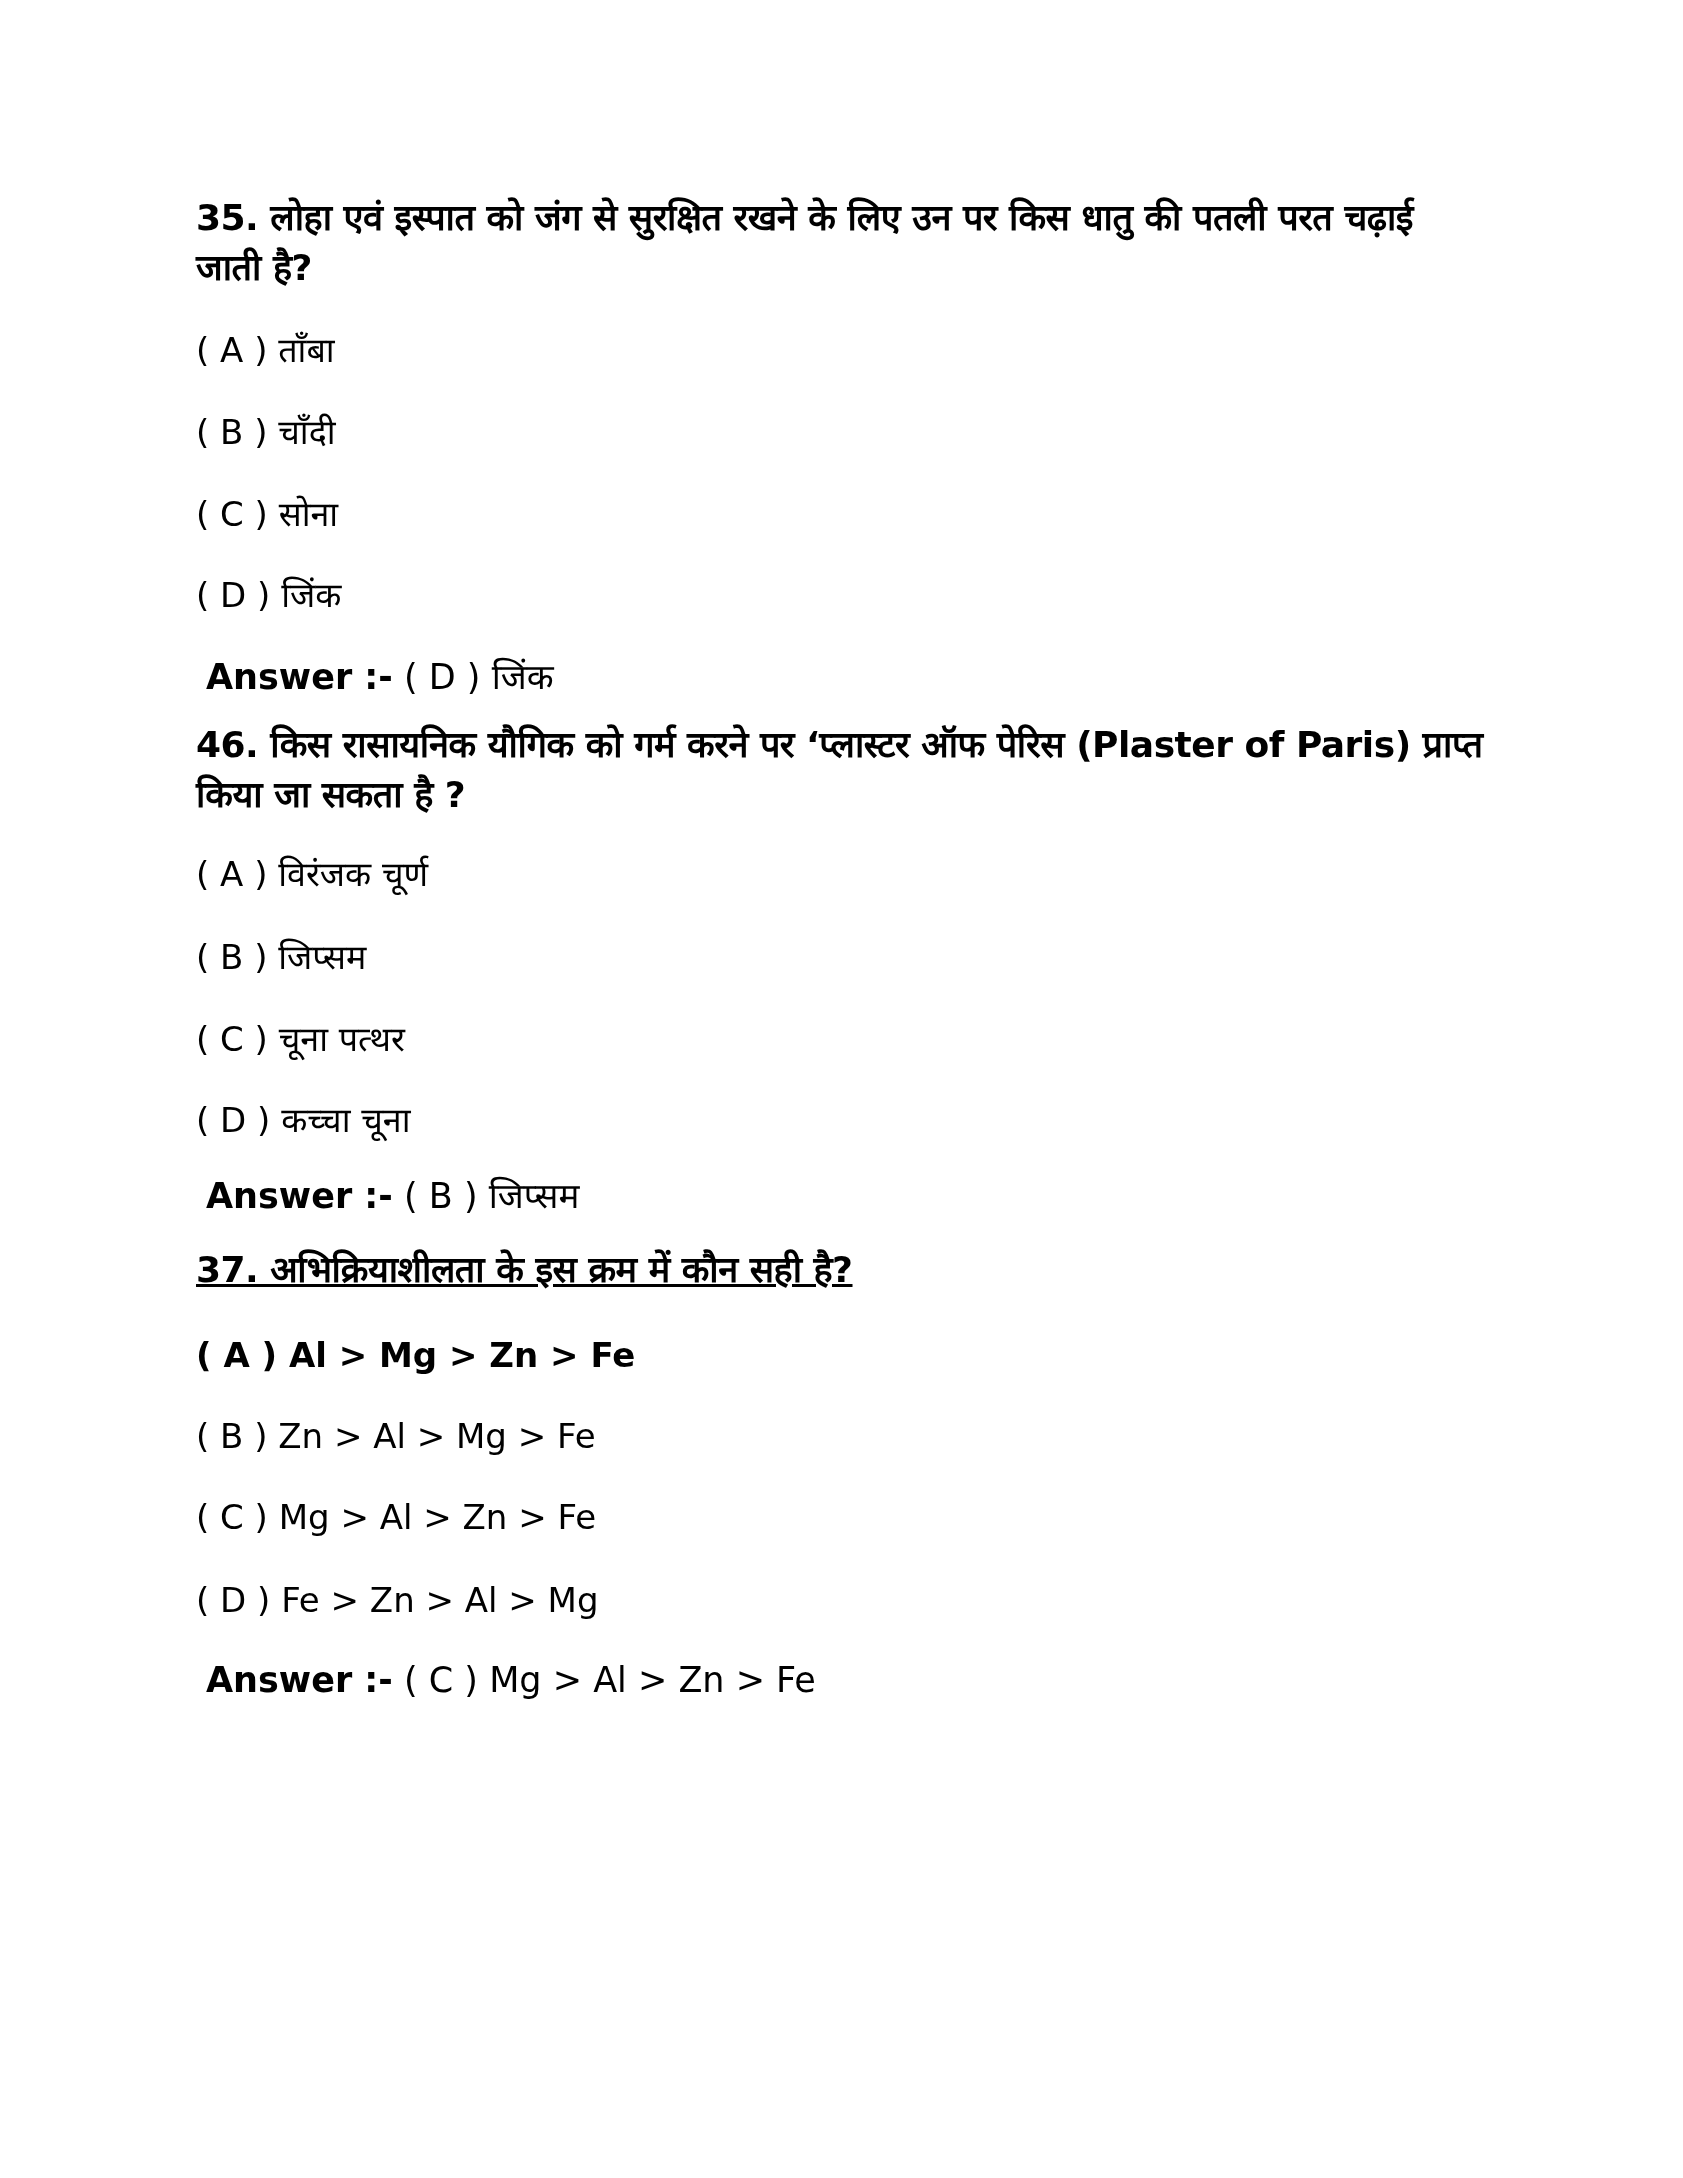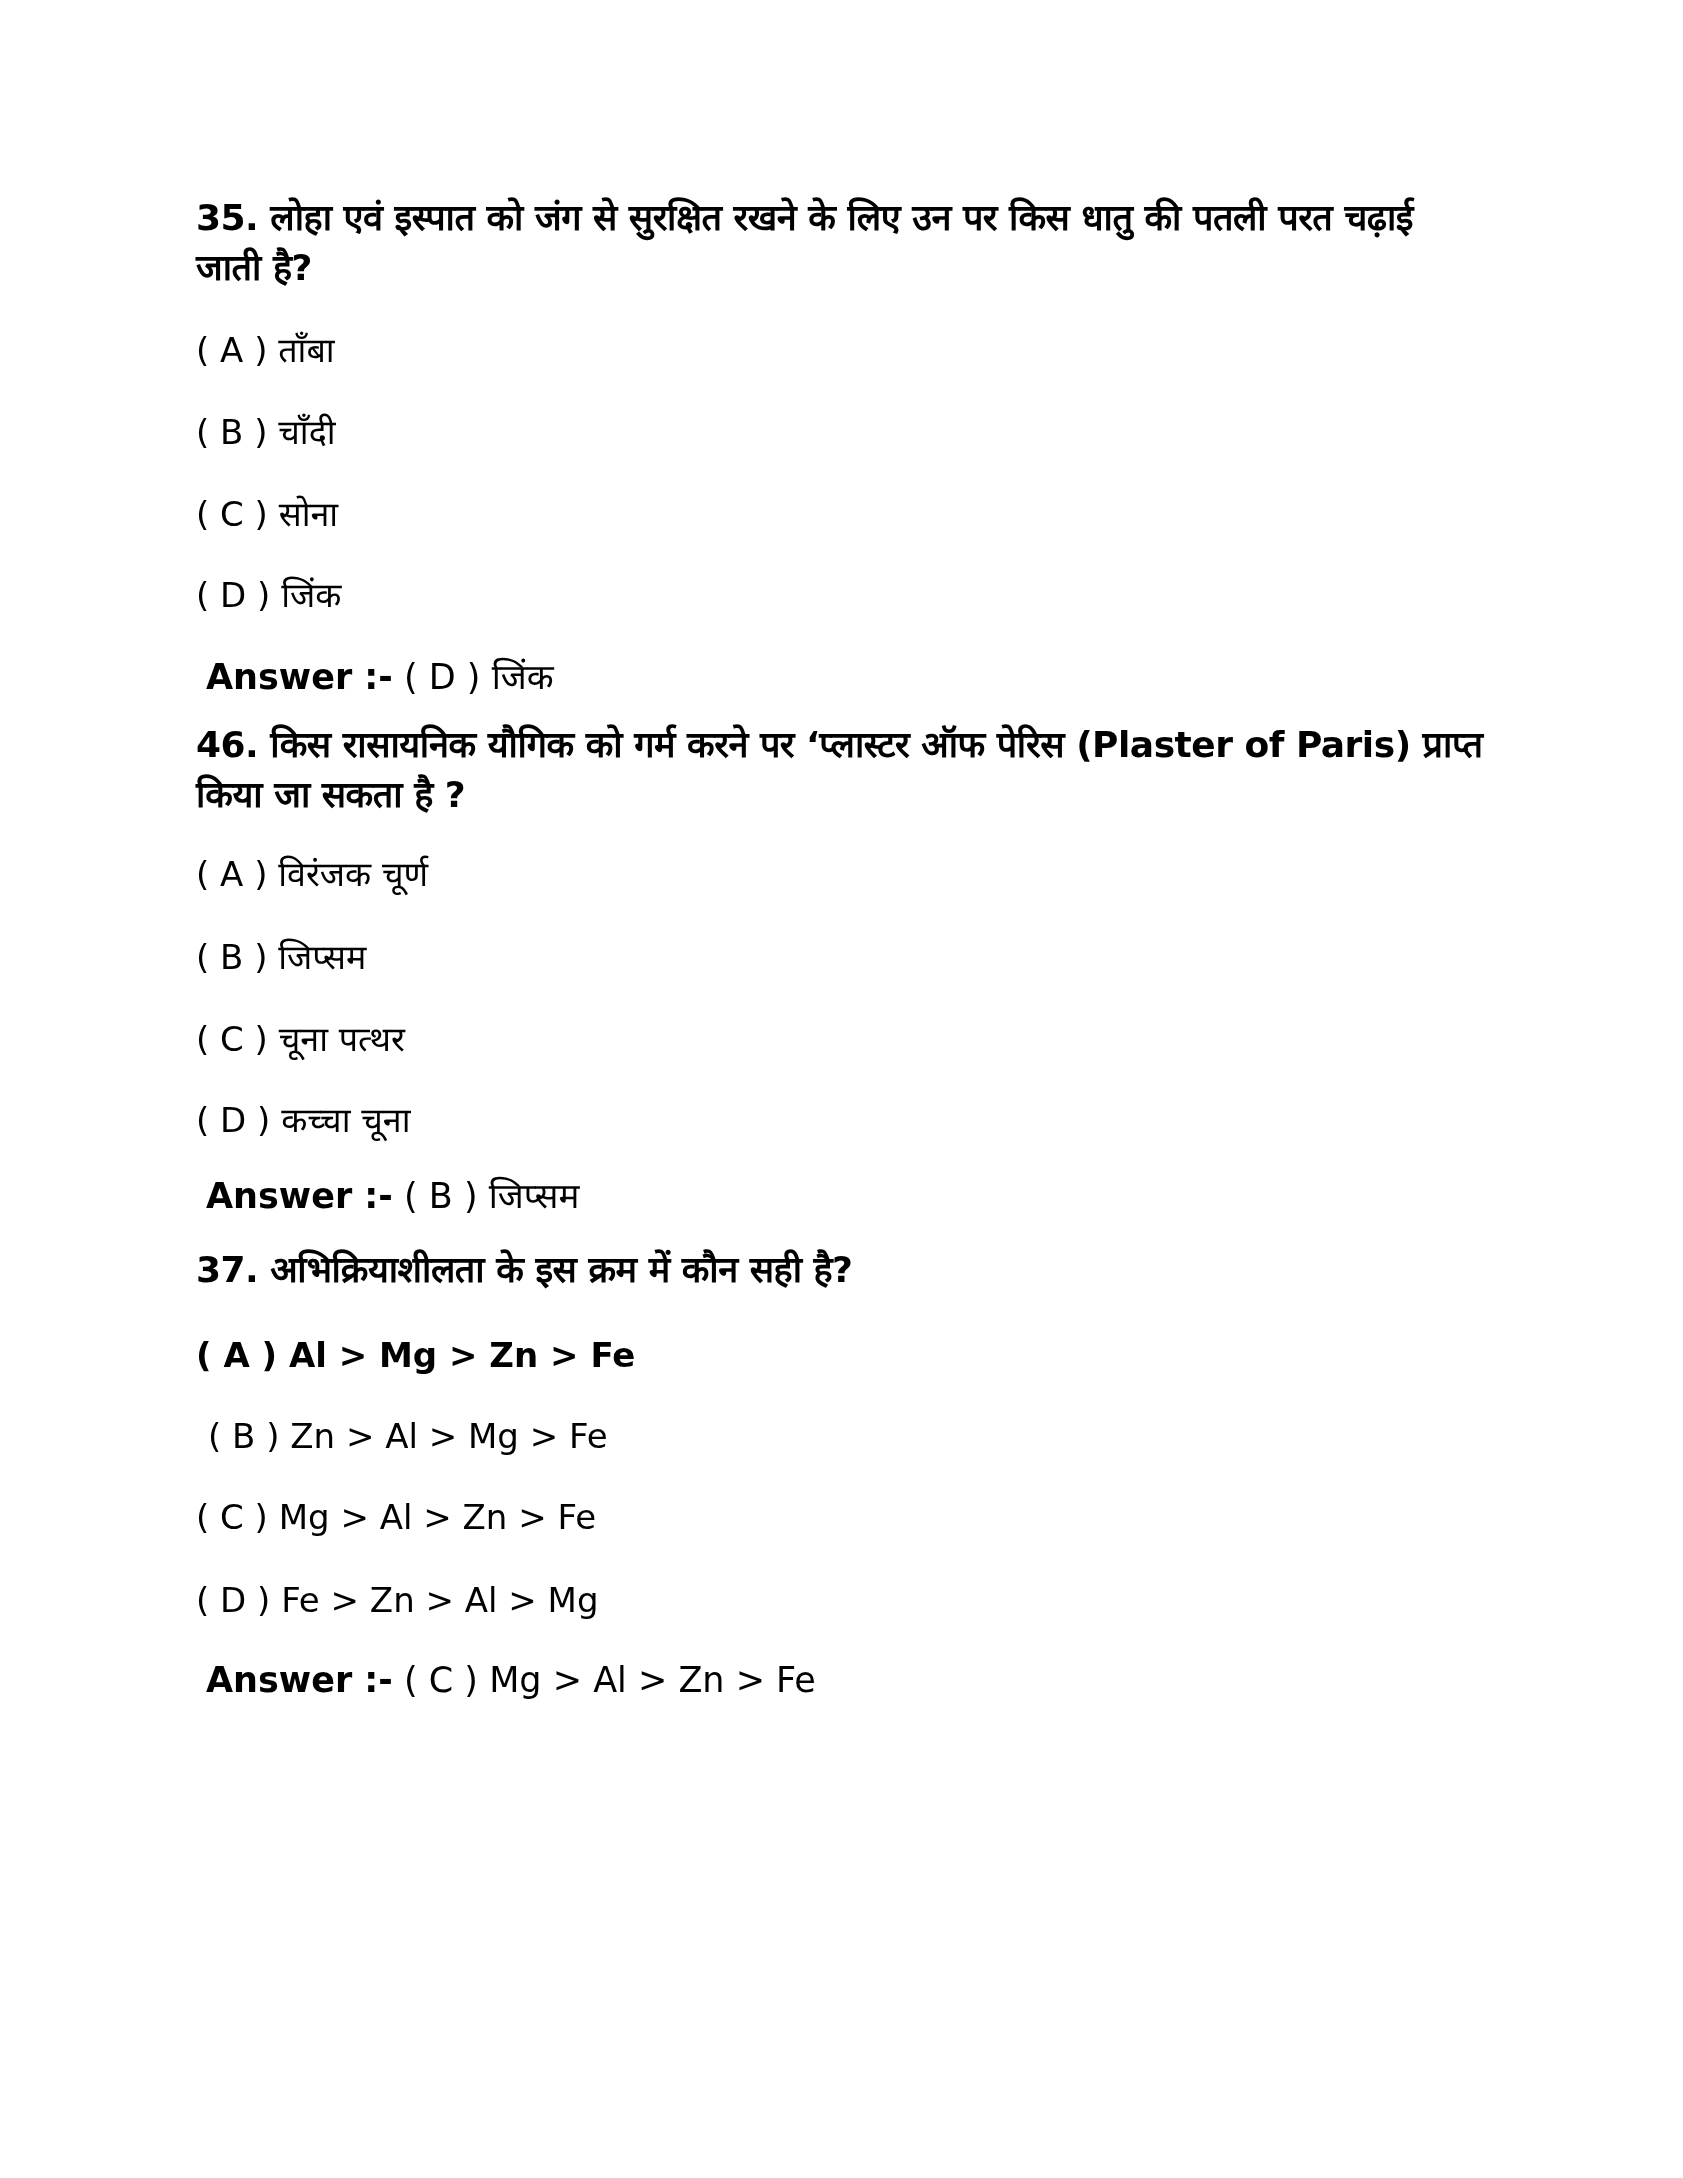--- a/index.html
+++ b/index.html
@@ -25,21 +25,21 @@
 
 <div class="q-title" style="top:720px;">46. किस रासायनिक यौगिक को गर्म करने पर ‘प्लास्टर ऑफ पेरिस (Plaster of Paris) प्राप्त किया जा सकता है ?</div>
 <div class="opt" style="top:852px;">( A ) विरंजक चूर्ण</div>
 <div class="opt" style="top:935px;">( B ) जिप्सम</div>
 <div class="opt" style="top:1017px;">( C ) चूना पत्थर</div>
 <div class="opt" style="top:1098px;text-align:right;">( D ) कच्चा चूना</div>
 <div class="ans" style="top:1174px;">
   <b>Answer :-</b><span> ( B ) जिप्सम</span>
 </div>
 
-<div class="q-title" style="top:1245px;">37. अभिक्रियाशीलता के इस क्रम में कौन सही है?</div>
+<div class="q-title" style="top:1245px;text-decoration:underline;">37. अभिक्रियाशीलता के इस क्रम में कौन सही है?</div>
 <div class="opt" style="top:1333px;font-weight:bold;">( A ) Al &gt; Mg &gt; Zn &gt; Fe</div>
-<div class="opt" style="top:1414px;margin-left:12px;">( B ) Zn &gt; Al &gt; Mg &gt; Fe</div>
+<div class="opt" style="top:1414px;">( B ) Zn &gt; Al &gt; Mg &gt; Fe</div>
 <div class="opt" style="top:1495px;">( C ) Mg &gt; Al &gt; Zn &gt; Fe</div>
 <div class="opt" style="top:1578px;">( D ) Fe &gt; Zn &gt; Al &gt; Mg</div>
 <div class="ans" style="top:1658px;">
   <b>Answer :-</b><span> ( C ) Mg &gt; Al &gt; Zn &gt; Fe</span>
 </div>
 
 
 </body></html>

